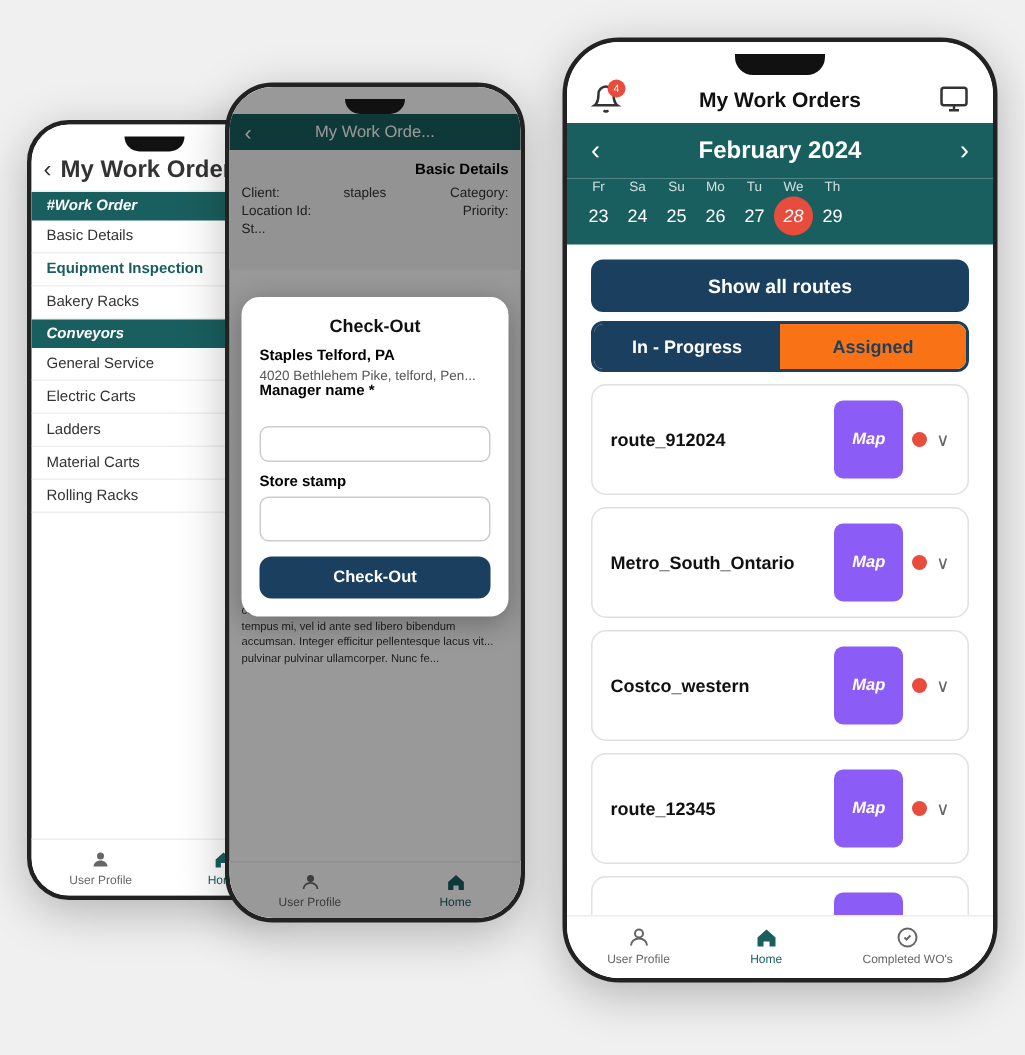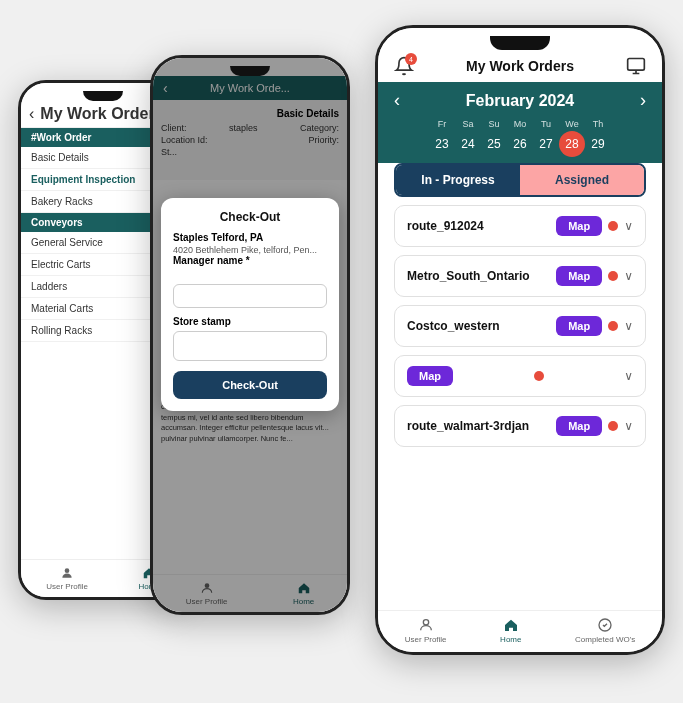--- a/index.html
+++ b/index.html
@@ -92,20 +92,21 @@
       font-size: 11px;
       font-weight: 600;
       color: #333;
     }
     .sidebar-section-header {
       background: #1a5f5f;
       color: #fff;
       padding: 4px 10px;
       font-size: 10px;
       font-weight: 600;
+      font-style: italic;
     }
     .sidebar-item {
       padding: 5px 10px;
       font-size: 10px;
       color: #333;
       border-bottom: 1px solid #f0f0f0;
     }
     .sidebar-item.active {
       color: #1a5f5f;
       font-weight: 600;
@@ -326,21 +327,21 @@
       font-weight: 700;
       text-align: right;
     }
     .calendar-arrow {
       font-size: 18px;
       cursor: pointer;
     }
     .calendar-days {
       background: #1a5f5f;
       display: flex;
-      justify-content: center;
+      justify-content: flex-start;
       padding: 0 8px 6px;
     }
     .cal-day-col {
       display: flex;
       flex-direction: column;
       align-items: center;
       gap: 2px;
     }
     .cal-day-name {
       font-size: 9px;
@@ -353,20 +354,21 @@
       width: 26px;
       height: 26px;
       display: flex;
       align-items: center;
       justify-content: center;
       border-radius: 50%;
     }
     .cal-day-num.highlight {
       background: #e74c3c;
       color: white;
+      font-style: italic;
     }
     .show-routes-btn {
       background: #1a3f5f;
       color: white;
       border: none;
       border-radius: 8px;
       padding: 10px 20px;
       font-size: 13px;
       font-weight: 600;
       cursor: pointer;
@@ -387,21 +389,21 @@
       font-weight: 600;
       text-align: center;
       cursor: pointer;
       border: none;
     }
     .tab-btn.active {
       background: #1a3f5f;
       color: white;
     }
     .tab-btn.inactive {
-      background: #fca5a5;
+      background: #f97316;
       color: #1a3f5f;
     }
     .route-list {
       padding: 0 16px;
       display: flex;
       flex-direction: column;
       gap: 8px;
     }
     .route-item {
       display: flex;
@@ -412,28 +414,29 @@
       padding: 10px 12px;
       background: #fff;
     }
     .route-name {
       font-size: 12px;
       font-weight: 600;
       color: #111;
       flex: 1;
     }
     .route-map-btn {
-      background: #6d28d9;
+      background: #8b5cf6;
       color: white;
       border: none;
       border-radius: 6px;
-      padding: 4px 12px;
+      padding: 20px 12px;
       font-size: 11px;
       font-weight: 600;
       cursor: pointer;
+      font-style: italic;
     }
     .route-dot {
       width: 10px;
       height: 10px;
       background: #e74c3c;
       border-radius: 50%;
       margin: 0 6px;
     }
     .route-chevron {
       font-size: 12px;
@@ -642,20 +645,21 @@
       <span class="cal-day-name">We</span>
       <span class="cal-day-num highlight">28</span>
     </div>
     <div class="cal-day-col">
       <span class="cal-day-name">Th</span>
       <span class="cal-day-num">29</span>
     </div>
   </div>
 
   
+  <button class="show-routes-btn">Show all routes</button>
 
   
   <div class="tab-row">
     <button class="tab-btn active">In - Progress</button>
     <button class="tab-btn inactive">Assigned</button>
   </div>
 
   
   <div class="route-list">
     <div class="route-item">
@@ -670,20 +674,21 @@
       <div class="route-dot"></div>
       <span class="route-chevron">∨</span>
     </div>
     <div class="route-item">
       <span class="route-name">Costco_western</span>
       <button class="route-map-btn">Map</button>
       <div class="route-dot"></div>
       <span class="route-chevron">∨</span>
     </div>
     <div class="route-item">
+      <span class="route-name">route_12345</span>
       <button class="route-map-btn">Map</button>
       <div class="route-dot"></div>
       <span class="route-chevron">∨</span>
     </div>
     <div class="route-item">
       <span class="route-name">route_walmart-3rdjan</span>
       <button class="route-map-btn">Map</button>
       <div class="route-dot"></div>
       <span class="route-chevron">∨</span>
     </div>

